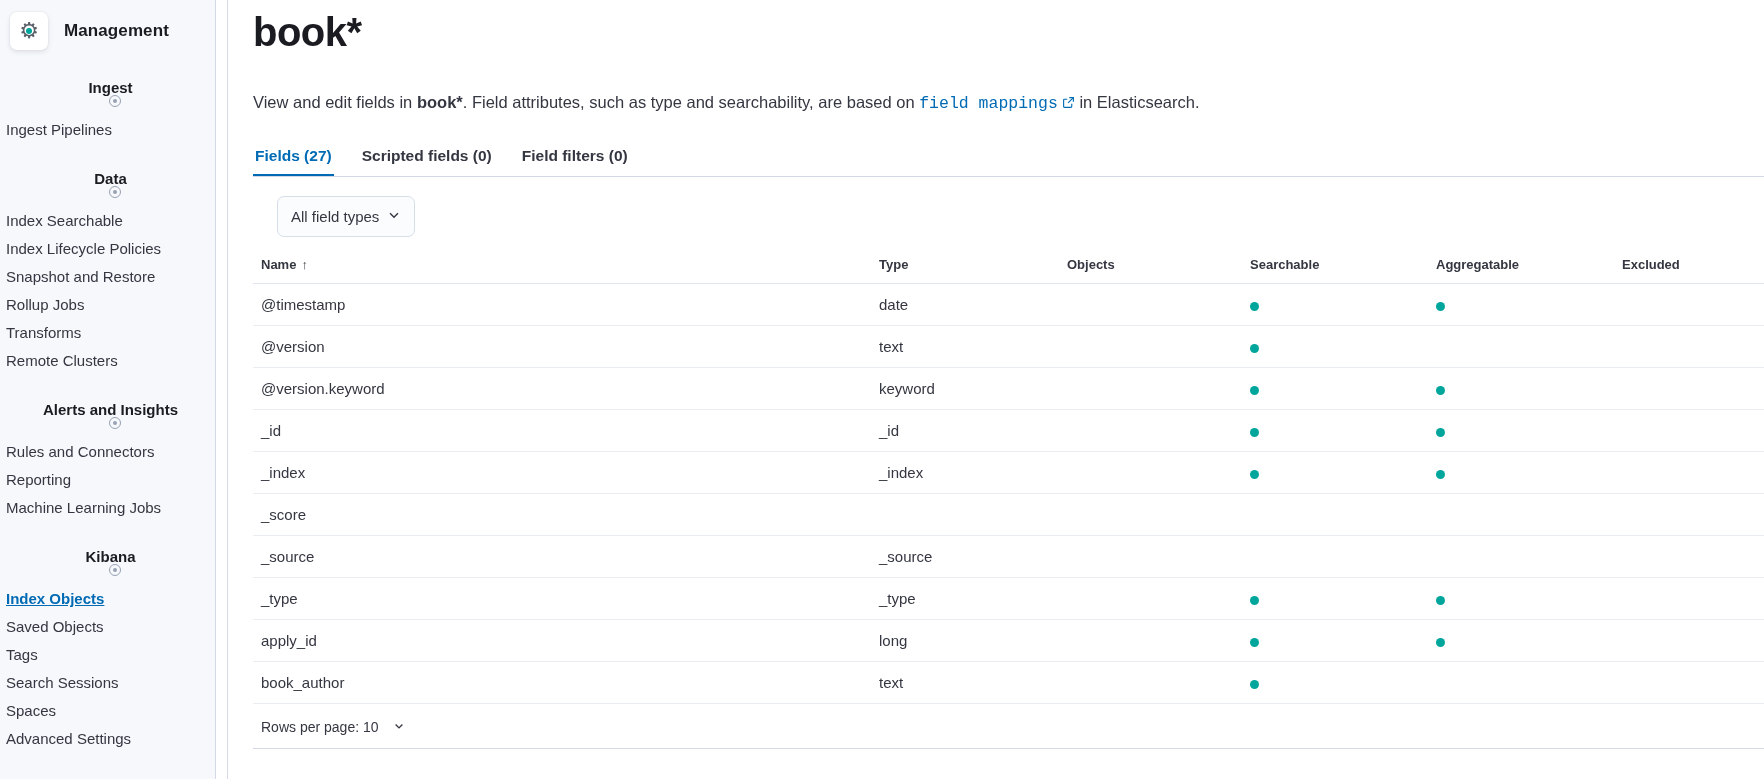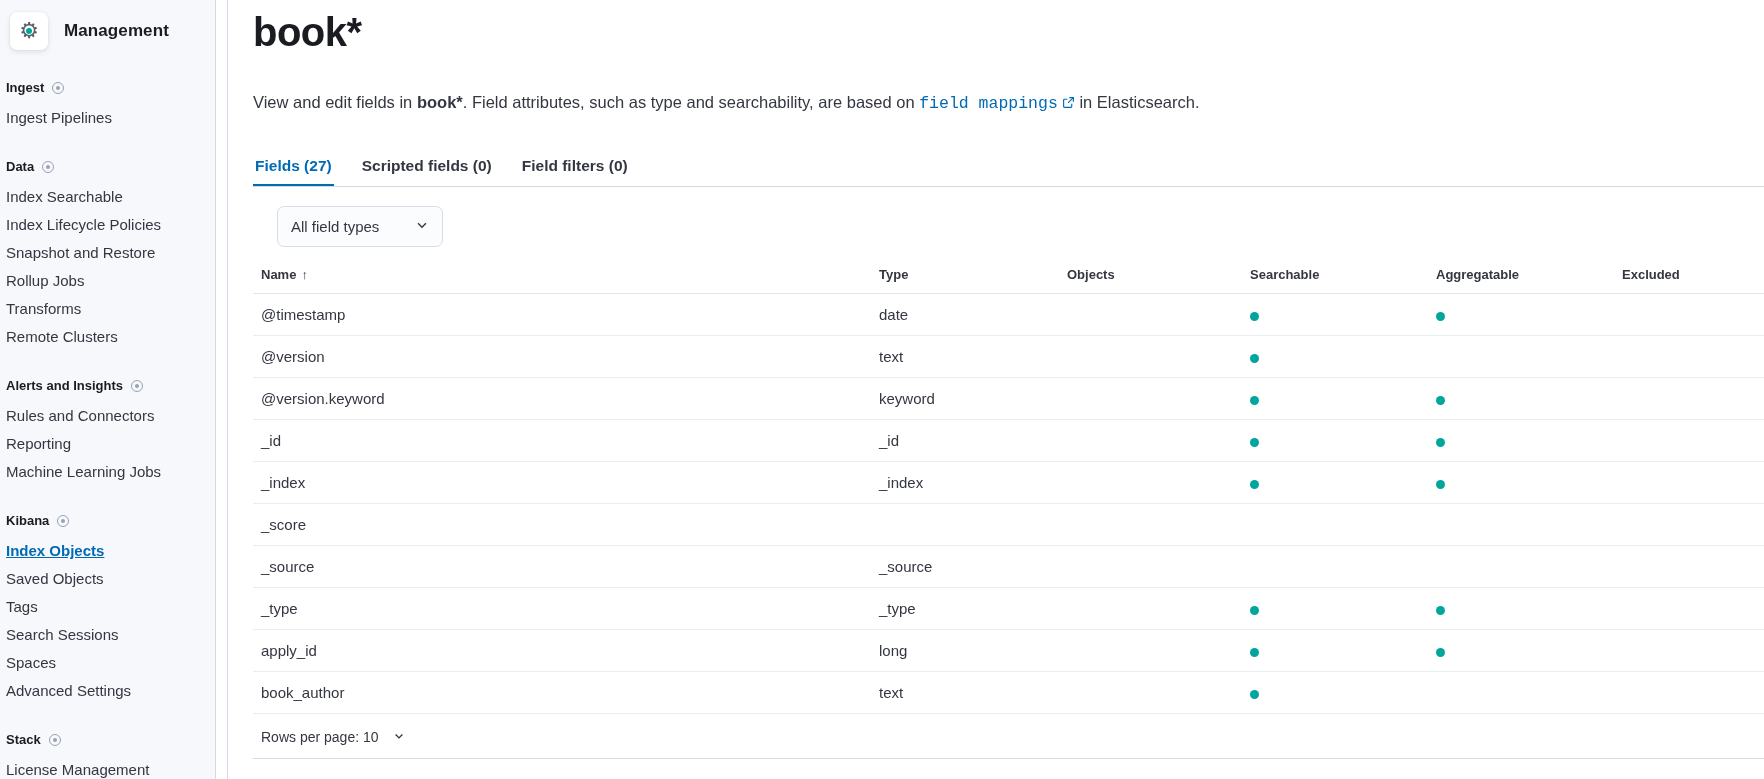--- a/index.html
+++ b/index.html
@@ -35,22 +35,22 @@
   .gear-glyph::after {
     content: ""; position: absolute; left: 50%; top: 50%;
     width: 6px; height: 6px; margin: -3px 0 0 -3px; border-radius: 50%;
     background: var(--dot, #00a69b);
   }
   .app-title { font-size: 17px; font-weight: 700; color: #1a1c21; letter-spacing: .1px; }
 
   .nav-section { margin-top: 34px; }
   .nav-section:first-child { margin-top: 30px; }
   .nav-section-title {
-    display: flex; align-items: center; font-size: 13px; line-height: 15px;
-    font-weight: 700; color: #1a1c21;
+    display: flex; align-items: center; font-size: 15px; line-height: 15px;
+    font-weight: 700; color: #1a1c21; flex-direction: column;
   }
   .section-icon {
     width: 12px; height: 12px; border: 1px solid #98a2b3; border-radius: 50%;
     display: inline-block; position: relative; margin-left: 8px; flex: 0 0 12px;
   }
   .section-icon::after {
     content: ""; position: absolute; left: 50%; top: 50%;
     width: 4px; height: 4px; margin: -2px 0 0 -2px; border-radius: 50%; background: #98a2b3;
   }
   .nav-item {
@@ -65,42 +65,42 @@
   .page-title {
     margin-top: 12px; font-size: 40px; line-height: 40px; font-weight: 700;
     color: #1a1c21; letter-spacing: -.5px;
   }
   .desc { margin-top: 38px; font-size: 16.5px; line-height: 24px; color: #343741; margin-right: 24px; }
   .desc strong { font-weight: 700; }
   .link { color: var(--accent, #006bb4); text-decoration: none; cursor: pointer; font-family: Liberation Mono, monospace; }
   .ext-icon { display: inline-block; vertical-align: -1px; margin-left: 4px; }
 
   .tabs {
-    margin-top: 40px; display: flex; gap: 26px;
+    margin-top: 30px; display: flex; gap: 26px;
     border-bottom: 1px solid var(--border, #d3dae6); margin-right: 0;
   }
   .tab {
     background: none; border: none; font: inherit; cursor: pointer;
     font-size: 15.5px; font-weight: 600; color: #343741;
     padding: 0 2px 11px; line-height: 18px;
   }
   .tab.active { color: var(--accent, #006bb4); box-shadow: inset 0 -2px 0 var(--accent, #006bb4); }
 
   .controls { margin-top: 19px; display: flex; align-items: center; }
   .search-box {
     width: 1324px; height: 41px; display: flex; align-items: center; gap: 10px;
     background: #fbfcfd; border: 1px solid #d6dee8; border-radius: 7px; padding: 0 13px;
   }
   .search-box input {
     border: none; outline: none; background: transparent; flex: 1;
     font: inherit; font-size: 15px; color: #343741;
   }
   .search-box input::placeholder { color: #69707d; }
   .filter-dropdown {
-    margin-left: 24px; width: 166px; height: 41px;
+    margin-left: 24px; width: 138px; height: 41px;
     background: #fbfcfd; border: 1px solid #d6dee8; border-radius: 7px;
     display: flex; align-items: center; justify-content: space-between; padding: 0 13px;
     font: inherit; font-size: 15px; color: #343741; cursor: pointer;
   }
 
   table.fields { width: 100%; border-collapse: collapse; margin-top: 10px; table-layout: fixed; }
   thead th {
     text-align: left; font-size: 13px; font-weight: 700; color: #343741;
     padding: 10px 8px 11px; border-bottom: 1px solid #dfe5ee; cursor: pointer;
   }

